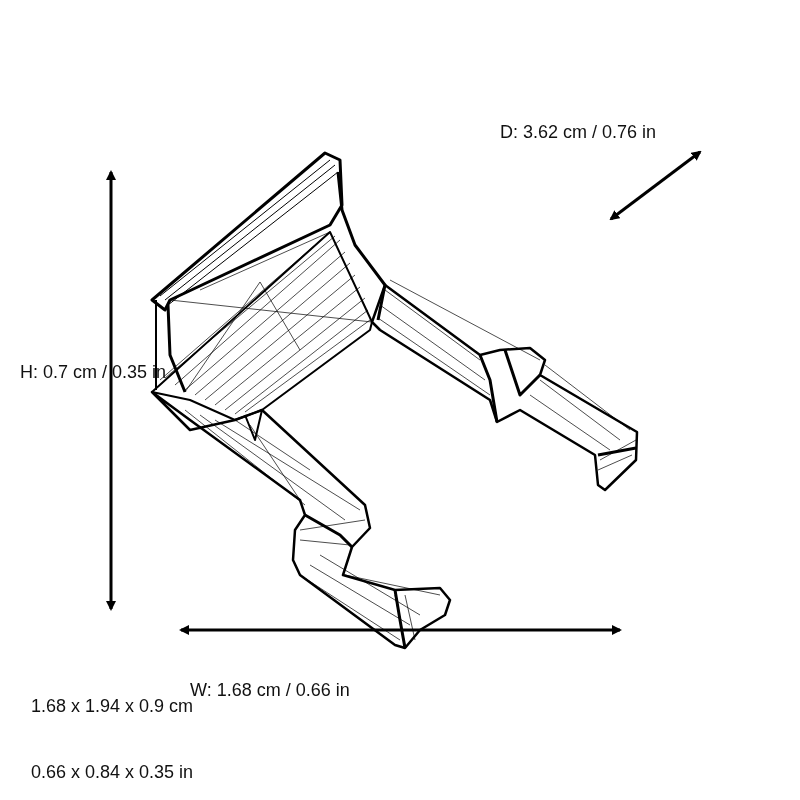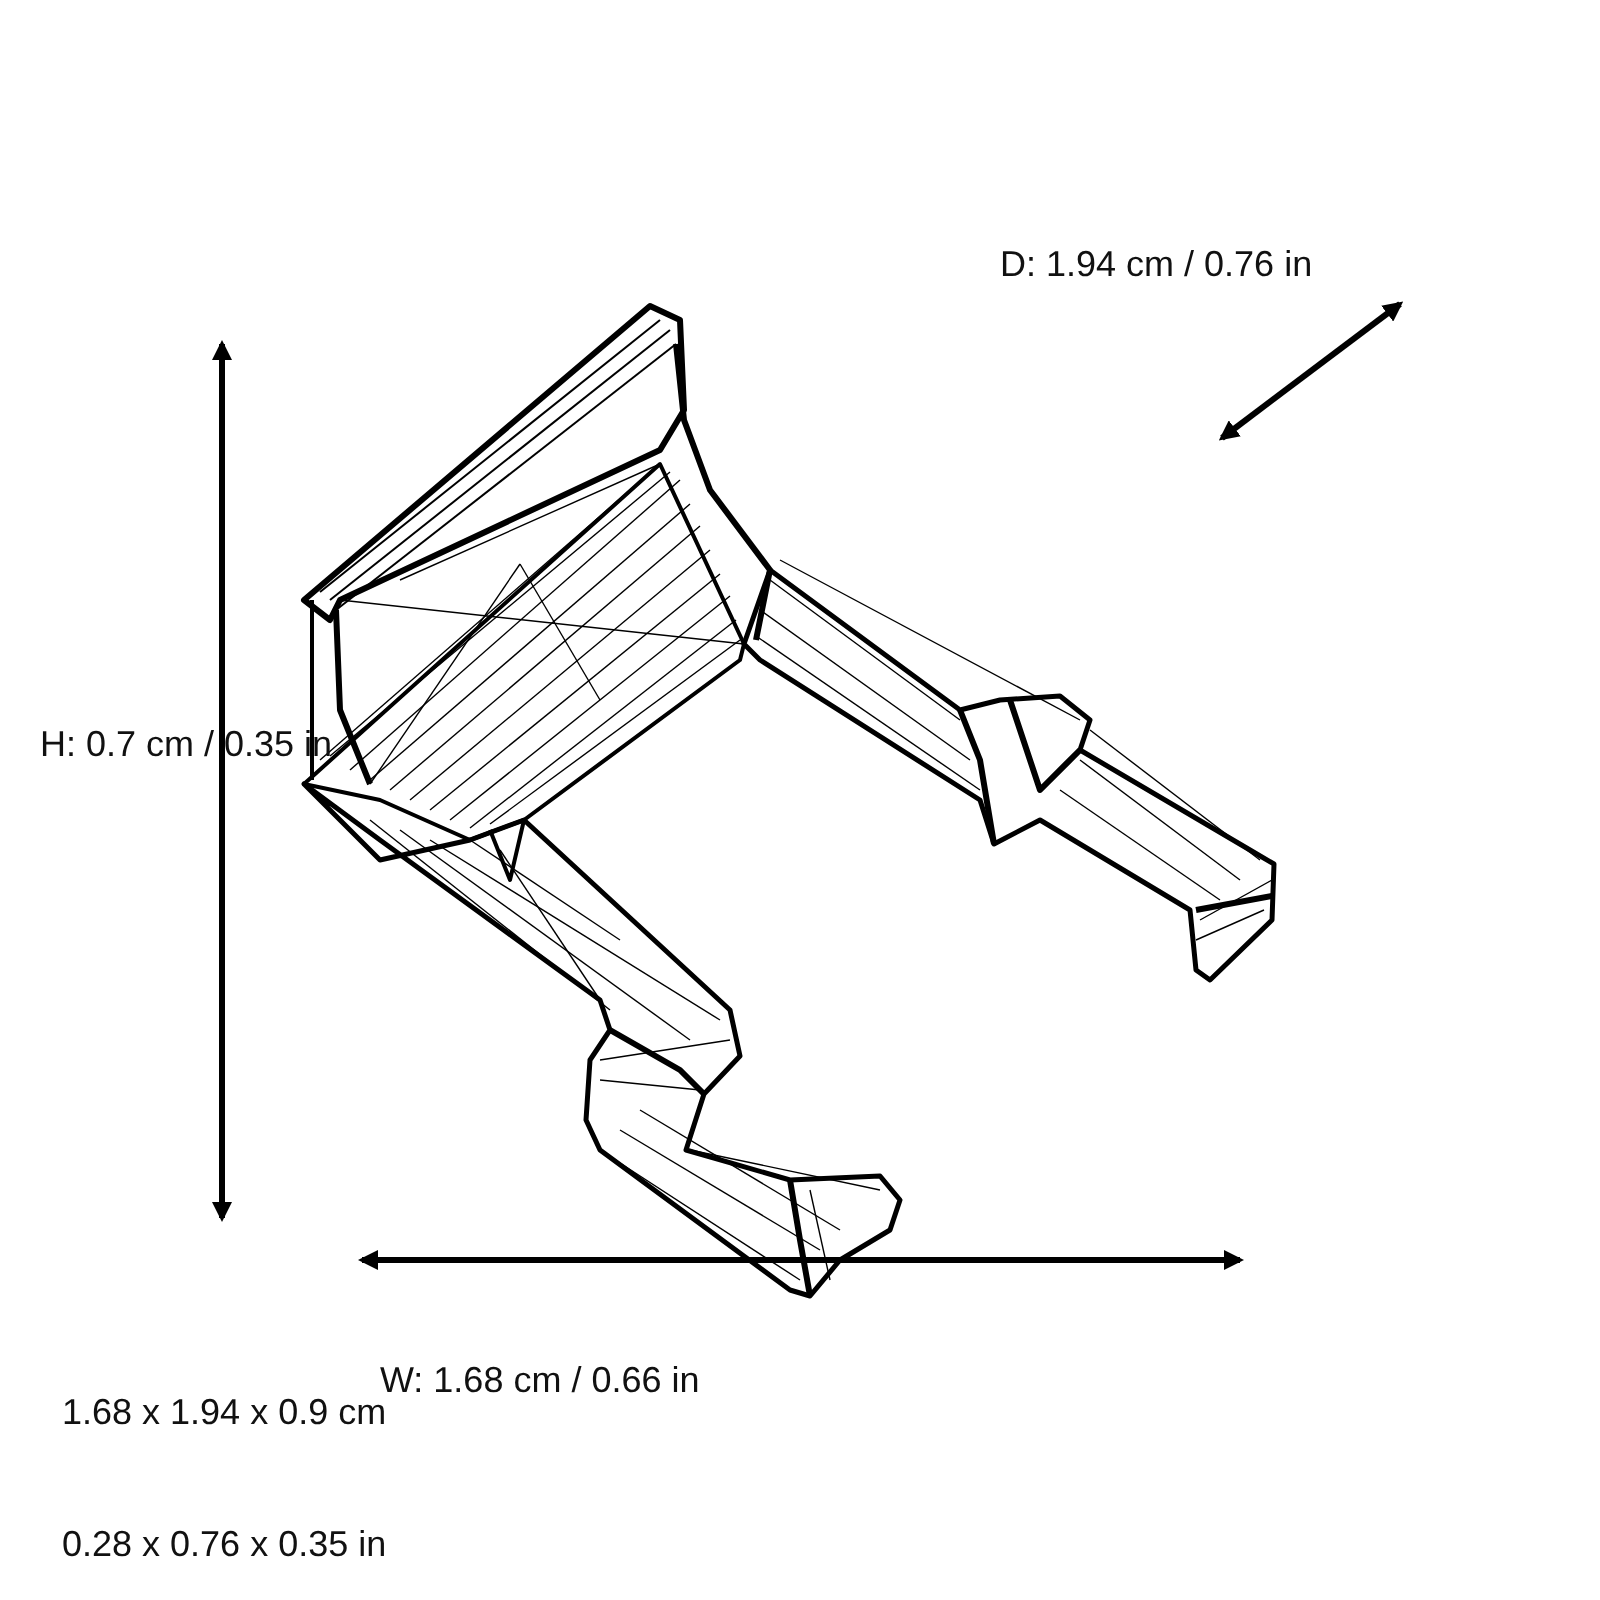--- a/index.html
+++ b/index.html
@@ -88,17 +88,17 @@
       <line x1="405" y1="595" x2="415" y2="640"></line>
       <line x1="300" y1="530" x2="365" y2="520"></line>
       <line x1="300" y1="540" x2="350" y2="545"></line>
     </g>
     <path d="M305,515 L340,535 L352,547" stroke-width="3"></path>
     <path d="M395,590 L400,620 L405,648" stroke-width="3"></path>
     <path d="M245,415 L255,440 L262,410" stroke-width="2"></path>
   </g>
 </svg>
 
-<div id="lbl-d" class="label">D: 1.94 cm / 0.76 in</div>
+<div id="lbl-d" class="label">D: 3.62 cm / 0.76 in</div>
 <div id="lbl-h" class="label">H: 0.7 cm / 0.35 in</div>
 <div id="lbl-w" class="label">W: 1.68 cm / 0.66 in</div>
 <div id="lbl-cm" class="label">1.68 x 1.94 x 0.9 cm</div>
-<div id="lbl-in" class="label">0.28 x 0.76 x 0.35 in</div>
+<div id="lbl-in" class="label">0.66 x 0.84 x 0.35 in</div>
 
 </body></html>

